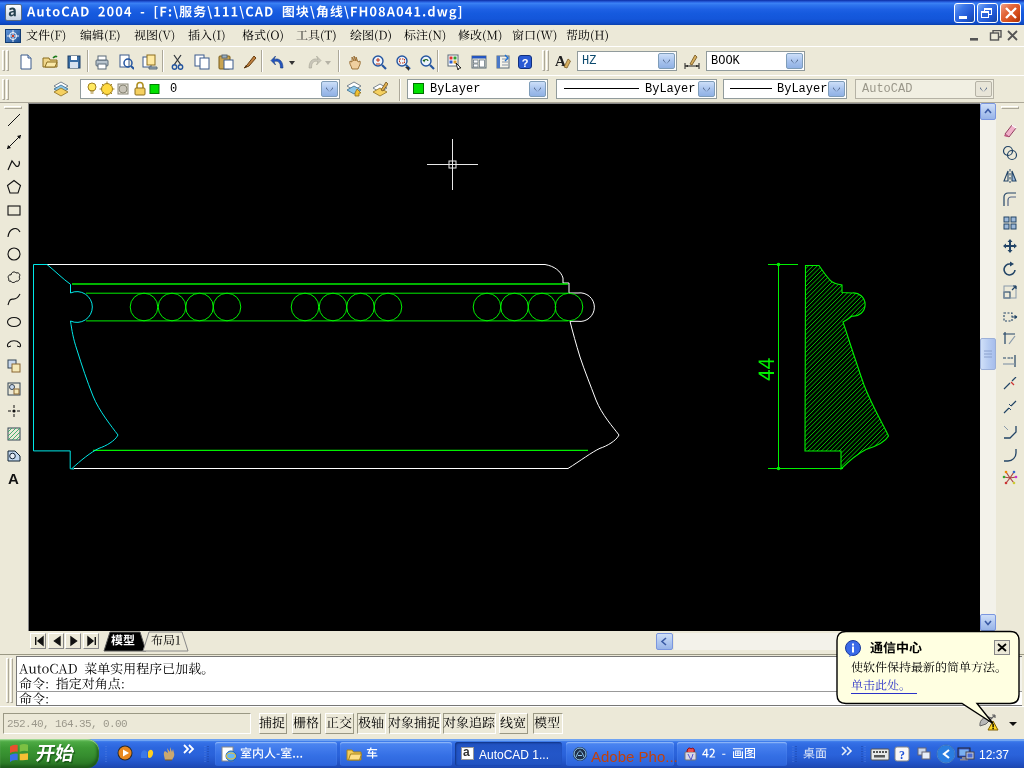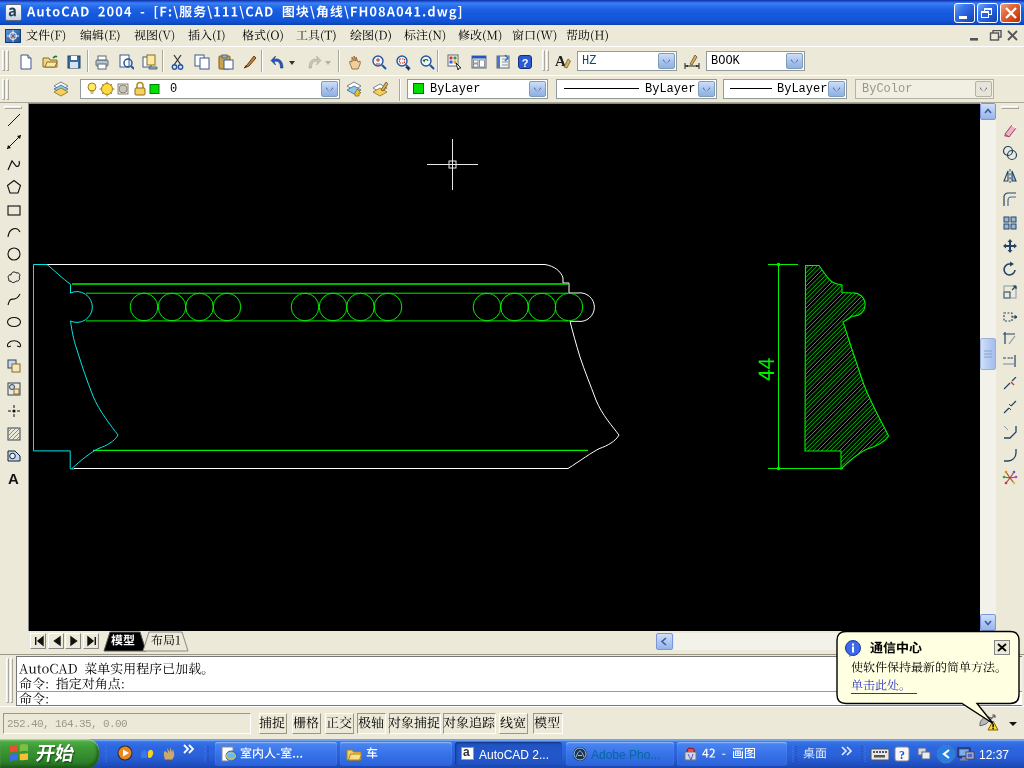--- a/index.html
+++ b/index.html
@@ -256,21 +256,21 @@
 <div class="ab" style="left:564px;top:88px;width:75px;height:1px;background:#000"></div>
 <div class="ab" style="left:645px;top:82px;font-family:'Liberation Mono',monospace;font-size:12px;color:#000">ByLayer</div>
 <div class="combo" style="left:723px;top:79px;width:124px">
     <div class="dd"></div>
   </div>
 <div class="ab" style="left:730px;top:88px;width:42px;height:1px;background:#000"></div>
 <div class="ab" style="left:777px;top:82px;font-family:'Liberation Mono',monospace;font-size:12px;color:#000">ByLayer</div>
 <div class="combo" style="left:855px;top:79px;width:139px;background:#f1efe2;border-color:#b5b2a5">
     <div class="dd" style="background:#e8e5d8;border-color:#b5b2a5"></div>
   </div>
-<div class="ab" style="left:862px;top:82px;font-family:'Liberation Mono',monospace;font-size:12px;color:#9a978a">ByColor</div>
+<div class="ab" style="left:862px;top:82px;font-family:'Liberation Mono',monospace;font-size:12px;color:#9a978a">AutoCAD</div>
 <div class="ab" style="left:0;top:103px;width:28px;height:549px;background:#ece9d8"></div>
 <div class="grip" style="left:4px;top:106px;width:18px;height:3px;"></div>
 <svg class="ab" style="left:6px;top:112.0px" width="16" height="16" viewBox="0 0 16 16">
     <path d="M2 14 L14 2" stroke="#111" stroke-width="1"></path>
   </svg>
 <svg class="ab" style="left:6px;top:134.4px" width="16" height="16" viewBox="0 0 16 16">
     <path d="M1 15 L15 1" stroke="#111" stroke-width="1"></path>
     <path d="M1 15 L5 14 L2 11 Z M15 1 L11 2 L14 5 Z" fill="#111"></path>
   </svg>
 <svg class="ab" style="left:6px;top:156.8px" width="16" height="16" viewBox="0 0 16 16">
@@ -633,27 +633,27 @@
   </svg>
 <svg class="ab" style="left:346px;top:746px" width="16" height="16">
     <path d="M1 4 H6 L7.5 6 H15 V14 H1 Z" fill="#f5cd5a" stroke="#a5821d"></path>
     <path d="M2.5 14 L4.5 8 H15.5 L13.5 14 Z" fill="#ffe08a" stroke="#a5821d"></path>
   </svg>
 <svg class="ab" style="left:366px;top:747px" width="14" height="15" viewBox="0 0 14 15">
     <path d="M2 6.8C2.1 6.7 2.6 6.7 3.3 6.7H6V8.3H0.7V9.4H6V11.6H7.2V9.4H11.4V8.3H7.2V6.7H10.3V5.6H7.2V3.9H6V5.6H3.2C3.7 4.9 4.2 4.1 4.6 3.3H11.1V2.1H5.2C5.4 1.7 5.6 1.2 5.8 0.7L4.5 0.3C4.3 0.9 4.1 1.6 3.8 2.1H0.9V3.3H3.3C2.9 3.9 2.6 4.5 2.4 4.7C2.1 5.3 1.9 5.6 1.6 5.7C1.7 6 1.9 6.6 2 6.8Z" fill="#fff"></path>
   </svg>
 <div class="ab" style="left:461px;top:747px;width:13px;height:13px;background:#fff;border:1px solid #999"></div>
 <div class="ab" style="left:463px;top:745px;font-size:12px;font-weight:bold;color:#333;font-family:'Liberation Sans'">a</div>
-<div class="ab" style="left:479px;top:748px;font-size:12px;color:#fff;font-family:'Liberation Sans'">AutoCAD 2...</div>
+<div class="ab" style="left:479px;top:748px;font-size:12px;color:#fff;font-family:'Liberation Sans'">AutoCAD 1...</div>
 <svg class="ab" style="left:572px;top:746px" width="16" height="16">
     <circle cx="8" cy="8" r="7" fill="#203048"></circle>
     <circle cx="8" cy="8" r="6" fill="none" stroke="#90c8f0" stroke-width="1"></circle>
     <path d="M4 11 C6 6 7 5 8 5 C9 5 10 6 12 11 M6 9.5 H10" stroke="#90c8f0" stroke-width="1" fill="none"></path>
   </svg>
-<div class="ab" style="left:591px;top:748px;font-size:12px;color:#0369a1;font-family:'Liberation Sans'">Adobe Pho...</div>
+<div class="ab" style="left:591px;top:748px;font-size:15px;color:#c2410c;font-family:'Liberation Sans'">Adobe Pho...</div>
 <svg class="ab" style="left:683px;top:746px" width="16" height="16">
     <rect x="2" y="6" width="11" height="8" rx="1" fill="#d8d8e8" stroke="#777"></rect>
     <path d="M4 6 C4 2 7 1 8 3 C10 1 12 3 11 6" fill="#e85050" stroke="#900"></path>
     <path d="M5 8 L8 14 M10 8 L8 14" stroke="#55c" stroke-width="1"></path>
   </svg>
 <svg class="ab" style="left:702px;top:747px" width="55" height="15" viewBox="0 0 55 15">
     <path d="M4.1 10.6H5.4V8.2H6.5V7.1H5.4V1.7H3.8L0.2 7.3V8.2H4.1ZM4.1 7.1H1.6L3.4 4.5C3.6 4 3.9 3.5 4.1 3.1H4.1C4.1 3.6 4.1 4.3 4.1 4.8Z M7.4 10.6H13.1V9.4H10.9C10.4 9.4 9.9 9.4 9.4 9.5C11.3 7.7 12.7 5.9 12.7 4.2C12.7 2.6 11.6 1.6 10 1.6C8.8 1.6 8.1 2.1 7.3 2.9L8.1 3.6C8.6 3.1 9.1 2.7 9.8 2.7C10.8 2.7 11.3 3.3 11.3 4.3C11.3 5.7 10 7.5 7.4 9.8Z M20.2 7.7H23.4V6.7H20.2Z M30.9 1.2V2.2H41V1.2ZM33.1 3.4V8.9H38.8V3.4ZM34 6.6H35.4V7.9H34ZM36.4 6.6H37.8V7.9H36.4ZM34 4.4H35.4V5.7H34ZM36.4 4.4H37.8V5.7H36.4ZM31 4.2V11H39.8V11.5H41V4.2H39.8V9.9H32.1V4.2Z M46.4 7.3C47.4 7.5 48.6 7.9 49.3 8.2L49.8 7.5C49.1 7.2 47.8 6.8 46.8 6.6ZM45.2 8.8C46.9 9 49 9.5 50.1 9.9L50.6 9.1C49.4 8.7 47.4 8.2 45.7 8.1ZM42.9 0.9V11.6H44V11.1H51.9V11.6H53V0.9ZM44 10.1V2H51.9V10.1ZM46.9 2.1C46.3 3 45.3 3.9 44.3 4.5C44.5 4.7 44.9 5 45 5.2C45.3 5 45.7 4.7 46 4.5C46.3 4.8 46.7 5.1 47.1 5.4C46.1 5.8 45.1 6.1 44.1 6.3C44.3 6.5 44.5 7 44.6 7.2C45.7 7 47 6.5 48 6C49 6.5 50.1 6.9 51.2 7.1C51.3 6.8 51.6 6.4 51.8 6.2C50.9 6.1 49.9 5.8 49 5.4C49.8 4.8 50.6 4.1 51.1 3.4L50.4 3L50.3 3H47.4C47.5 2.8 47.7 2.6 47.8 2.4ZM46.6 3.9 49.5 3.9C49.1 4.3 48.6 4.6 48 4.9C47.5 4.6 47 4.3 46.6 3.9Z" fill="#fff"></path>
   </svg>
 <svg class="ab" style="left:791px;top:744px" width="8" height="20">
     <path d="M2 2 V18" stroke="#5580e0" stroke-width="1" stroke-dasharray="1 1.5"></path>

